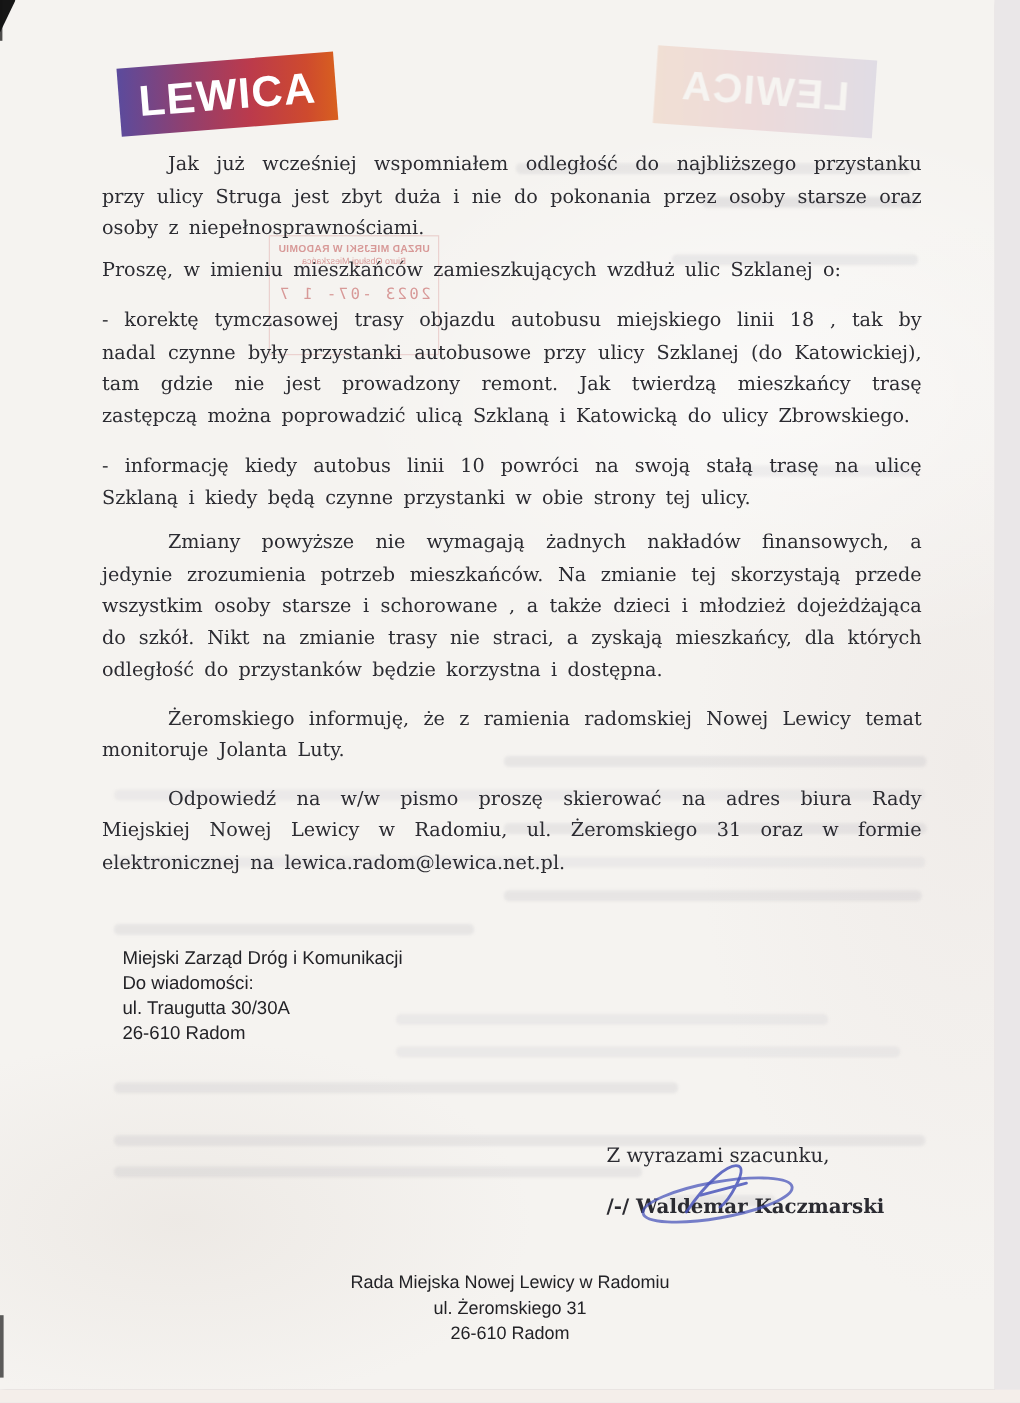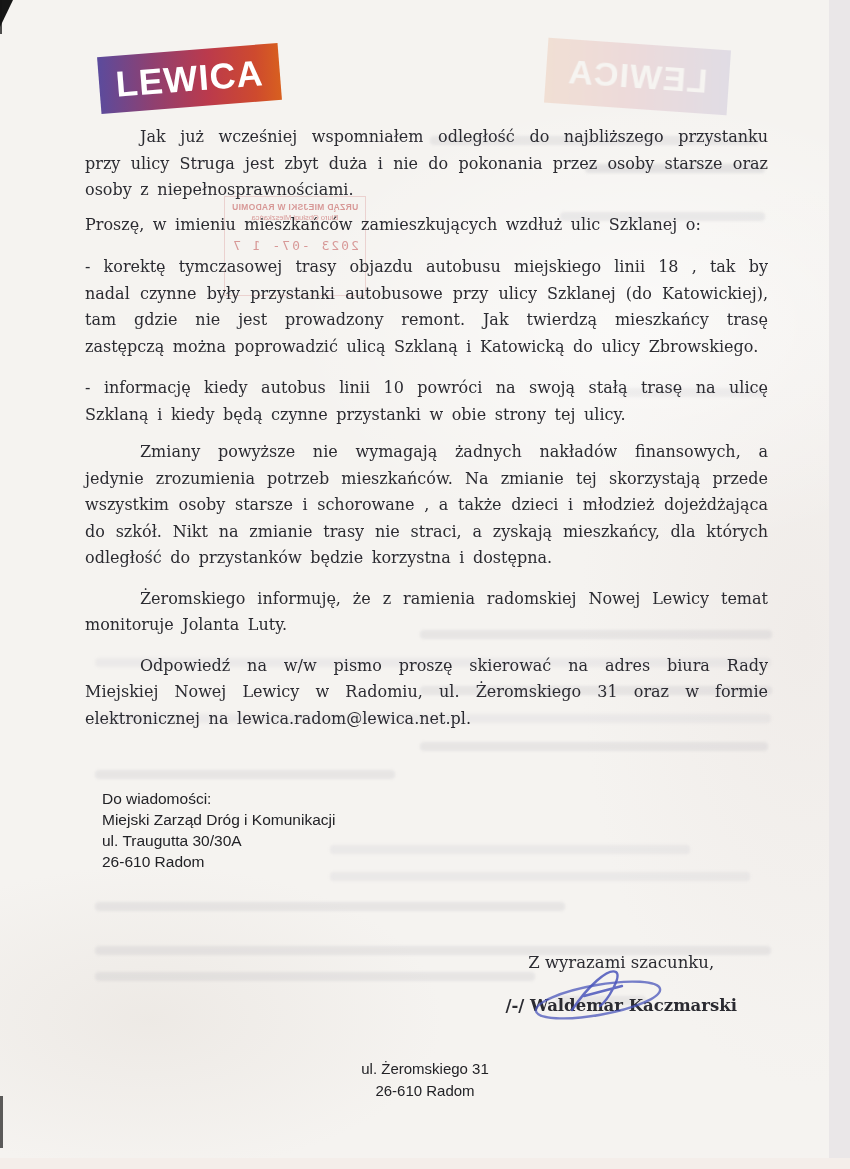--- a/index.html
+++ b/index.html
@@ -75,21 +75,21 @@
   .mb16{margin-bottom:16px !important;}
 
   
   .cc-block{
     position:absolute;left:102px;top:788px;
     font-family:"Liberation Sans",sans-serif;font-size:15.5px;line-height:21px;color:#222226;
   }
 
   
   .closing{
-    position:absolute;right:92px;top:953px;text-align:center;
+    position:absolute;right:92px;top:953px;text-align:left;
     font-family:"DejaVu Serif","Liberation Serif",serif;font-size:16.5px;color:#2b2b31;
   }
   .closing .signer{margin-top:24px;font-weight:bold;}
   .signature-svg{position:absolute;left:518px;top:964px;width:162px;height:60px;}
 
   
   .footer{
     position:absolute;left:180px;top:1058px;width:490px;text-align:center;
     font-family:"Liberation Sans",sans-serif;font-size:15px;line-height:21.5px;color:#222226;
   }
@@ -134,36 +134,37 @@
     <p class="indent mb8">Jak już wcześniej wspomniałem odległość do najbliższego przystanku przy ulicy Struga jest zbyt duża i nie do pokonania przez osoby starsze oraz osoby z niepełnosprawnościami.</p>
     <p class="mb16">Proszę, w imieniu mieszkańców zamieszkujących wzdłuż ulic Szklanej o:</p>
     <p class="mb15">- korektę tymczasowej trasy objazdu autobusu miejskiego linii 18 , tak by nadal czynne były przystanki autobusowe przy ulicy Szklanej (do Katowickiej), tam gdzie nie jest prowadzony remont. Jak twierdzą mieszkańcy trasę zastępczą można poprowadzić ulicą Szklaną i Katowicką do ulicy Zbrowskiego.</p>
     <p class="mb11">- informację kiedy autobus linii 10 powróci na swoją stałą trasę na ulicę Szklaną i kiedy będą czynne przystanki w obie strony tej ulicy.</p>
     <p class="indent mb14">Zmiany powyższe nie wymagają żadnych nakładów finansowych, a jedynie zrozumienia potrzeb mieszkańców. Na zmianie tej skorzystają przede wszystkim osoby starsze i schorowane , a także dzieci i młodzież dojeżdżająca do szkół. Nikt na zmianie trasy nie straci, a zyskają mieszkańcy, dla których odległość do przystanków będzie korzystna i dostępna.</p>
     <p class="indent mb14">Żeromskiego informuję, że z ramienia radomskiej Nowej Lewicy temat monitoruje Jolanta Luty.</p>
     <p class="indent">Odpowiedź na w/w pismo proszę skierować na adres biura Rady Miejskiej Nowej Lewicy w Radomiu, ul. Żeromskiego 31 oraz w formie elektronicznej na lewica.radom@lewica.net.pl.</p>
   </div>
 
   <div class="cc-block">
+    <div>Miejski Zarząd Dróg i Komunikacji</div>
     <div>Do wiadomości:</div>
-    <div>Miejski Zarząd Dróg i Komunikacji</div>
     <div>ul. Traugutta 30/30A</div>
     <div>26-610 Radom</div>
   </div>
 
   <div class="closing">
     <div>Z wyrazami szacunku,</div>
     <div class="signer">/-/ Waldemar Kaczmarski</div>
   </div>
   <svg class="signature-svg" viewBox="0 0 162 60">
     <ellipse cx="80" cy="36" rx="63" ry="15" transform="rotate(-10 80 36)" fill="none" stroke="#4a55bb" stroke-width="2.4" opacity="0.75"></ellipse>
     <path d="M54 46 C70 22, 90 4, 98 8 C104 12, 90 36, 82 42 M66 32 L104 22" fill="none" stroke="#4a55bb" stroke-width="2.4" stroke-linecap="round" opacity="0.85"></path>
   </svg>
 
   <div class="footer">
+    <div>Rada Miejska Nowej Lewicy w Radomiu</div>
     <div>ul. Żeromskiego 31</div>
     <div>26-610 Radom</div>
   </div>
 
   <div class="corner-wedge"></div>
   <div class="edge-sliver-a"></div>
   <div class="edge-sliver-b"></div>
 </div>
 
 <div class="right-strip"></div>

